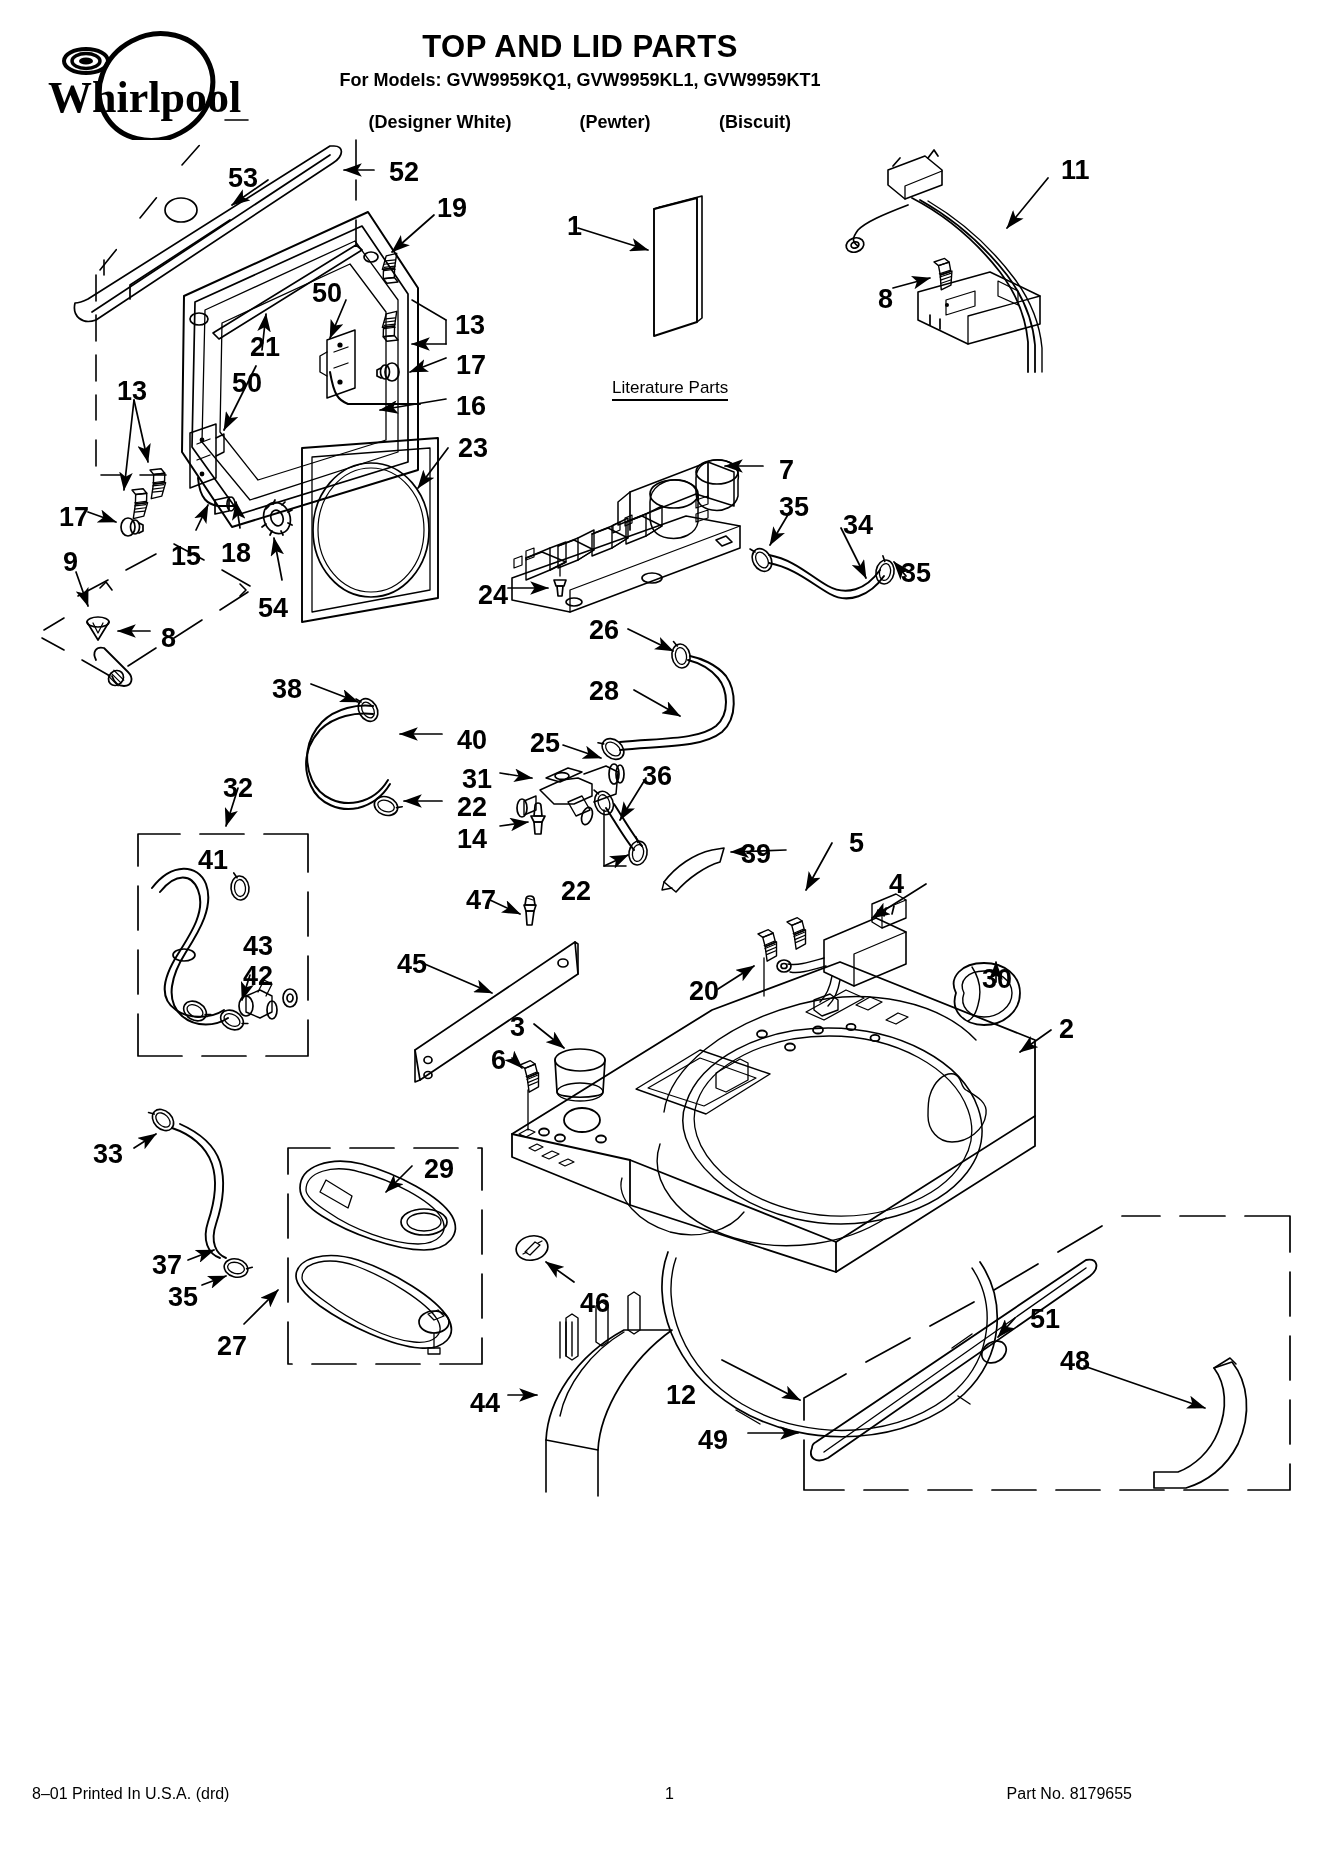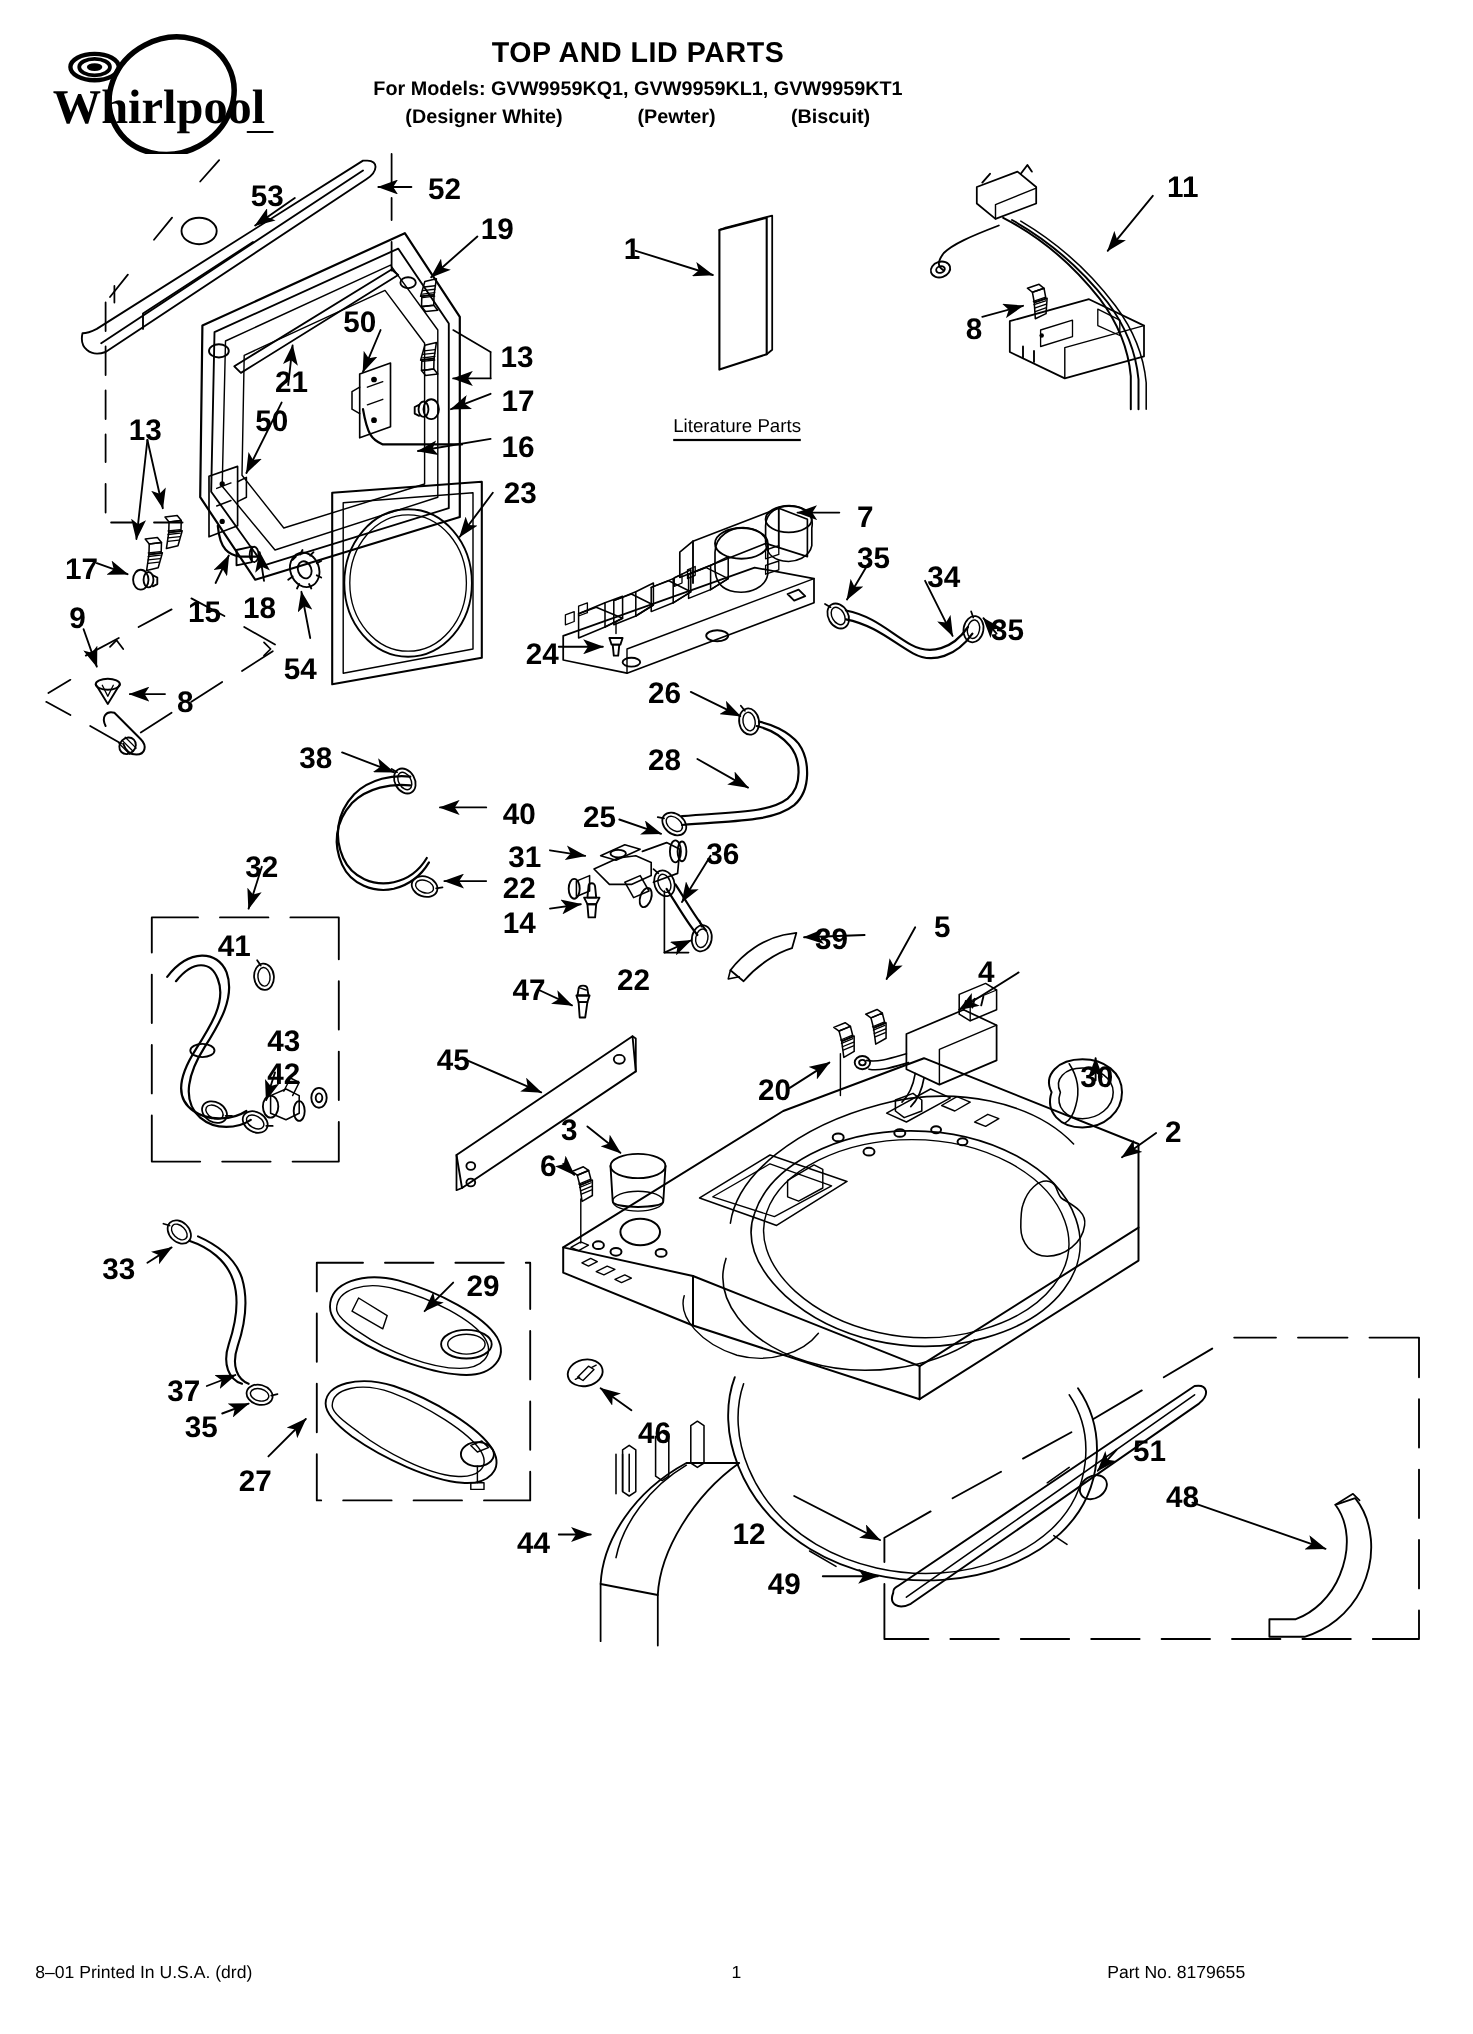--- a/index.html
+++ b/index.html
@@ -8,23 +8,23 @@
     width:1339px;height:1849px;position:relative;overflow:hidden;
     font-family:"Liberation Sans", sans-serif;color:#000;
   }
   #sheet{position:absolute;left:0;top:0;width:1339px;height:1849px;}
 
   
   .logo-wrap{position:absolute;left:34px;top:30px;width:230px;height:110px;}
   .logo-wrap svg{display:block;}
 
   .title-block{position:absolute;left:270px;top:30px;width:620px;text-align:center;}
-  .title-main{font-size:26px;font-weight:bold;letter-spacing:.5px;line-height:34px;}
+  .title-main{font-size:31px;font-weight:bold;letter-spacing:.5px;line-height:34px;}
   .title-models{font-size:18px;font-weight:bold;margin-top:5px;line-height:22px;}
-  .title-colors{font-size:18px;font-weight:bold;margin-top:4px;line-height:22px;}
+  .title-colors{font-size:18px;font-weight:bold;margin-top:20px;line-height:22px;}
   .title-colors span{display:inline-block;}
   .c1{min-width:200px;}
   .c2{min-width:150px;}
   .c3{min-width:130px;}
 
   .appliance{position:absolute;left:930px;top:36px;width:380px;text-align:center;
              font-size:16px;line-height:21px;letter-spacing:.3px;}
 
   
   .footer{position:absolute;left:0;bottom:42px;width:1168px;height:22px;font-size:16px;}

